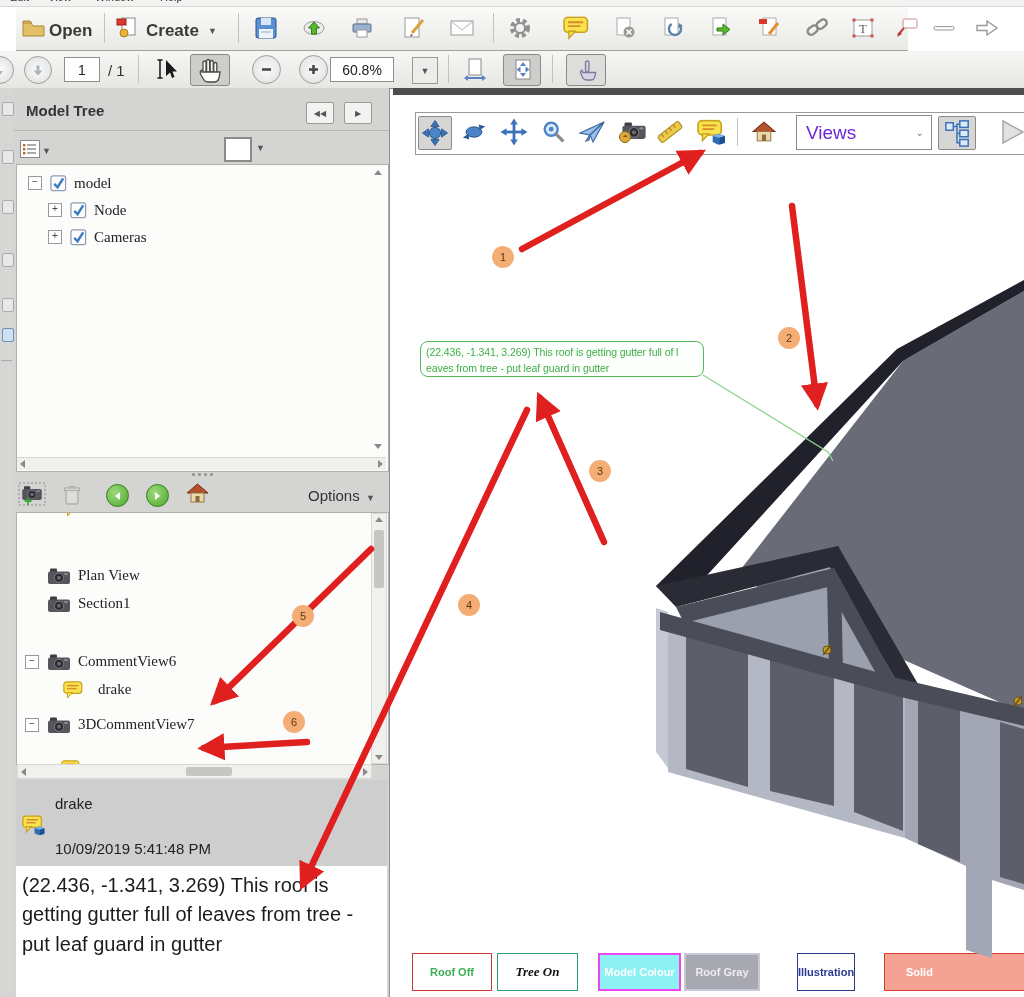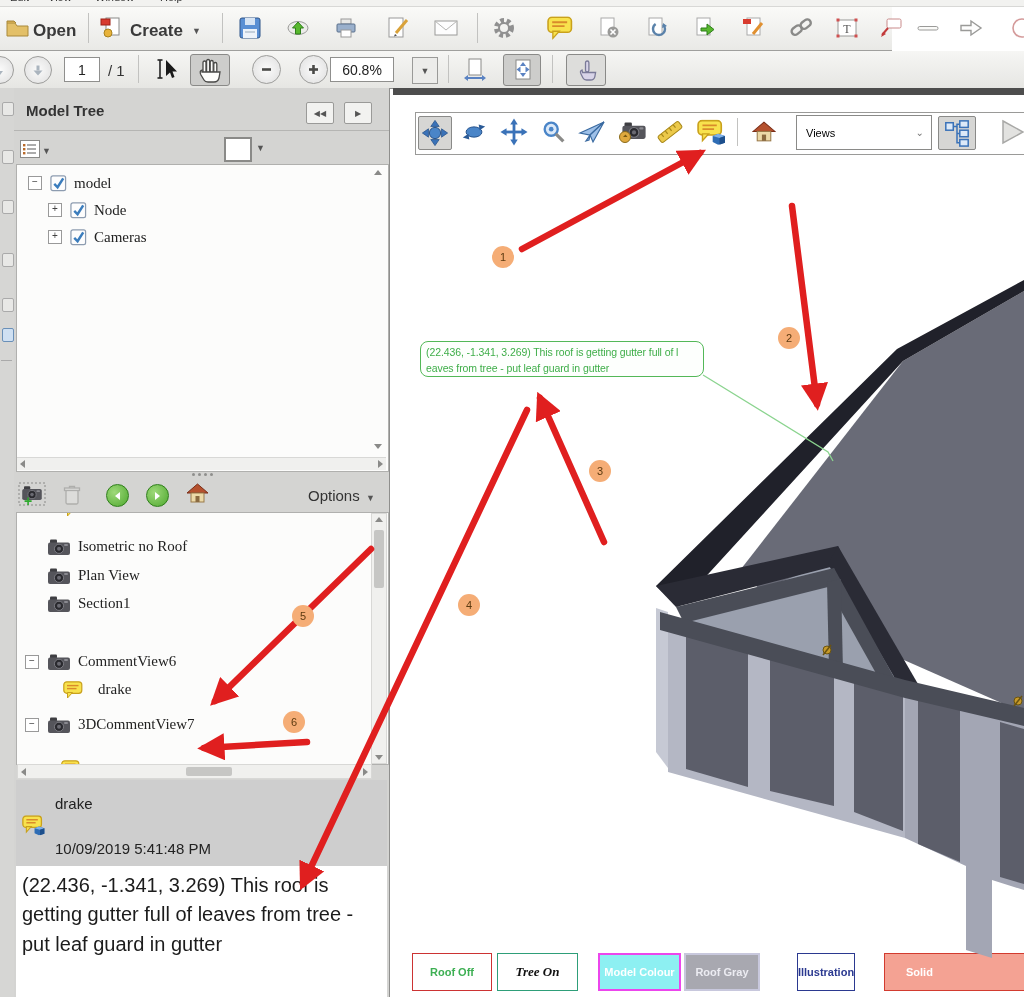--- a/index.html
+++ b/index.html
@@ -2,21 +2,21 @@
 <html><head>
 <meta charset="utf-8">
 <style>
   html,body{margin:0;padding:0;}
   body{width:1024px;height:997px;position:relative;overflow:hidden;background:#fff;
        font-family:"Liberation Sans","DejaVu Sans",sans-serif;-webkit-font-smoothing:antialiased;}
   .abs{position:absolute;}
   
   .menubar{position:absolute;left:0;top:0;width:1024px;height:6px;background:#f2f2f0;overflow:hidden;border-bottom:1px solid #d8d8d6;}
   .menubar .mi{position:absolute;top:-9px;font-size:11px;color:#333;}
-  .tb1{position:absolute;left:0;top:7px;width:892px;height:43px;background:linear-gradient(#fafaf8,#e9e9e6);border-bottom:1px solid #9f9f9d;}
+  .tb1{position:absolute;left:16px;top:7px;width:892px;height:43px;background:linear-gradient(#fafaf8,#e9e9e6);border-bottom:1px solid #9f9f9d;}
   .tb2{position:absolute;left:0;top:51px;width:1024px;height:37px;background:linear-gradient(#f6f6f4,#e6e6e3);border-bottom:1px solid #8f8f8d;}
   .sep1{position:absolute;top:6px;width:1px;height:30px;background:#c2c2c0;}
   .sep2{position:absolute;top:4px;width:1px;height:28px;background:#c2c2c0;}
   .tlabel{font-weight:bold;color:#3a3a3a;font-size:17px;}
   .ic{position:absolute;width:26px;height:26px;}
   .caret{font-size:9px;color:#555;}
   .circbtn{position:absolute;width:26px;height:26px;border-radius:50%;background:radial-gradient(#fbfbfb,#dedede);border:1px solid #9d9d9b;display:flex;align-items:center;justify-content:center;}
   .pressed{background:#cdcdcb;border:1px solid #8a8a88;border-radius:3px;}
   .inputbox{position:absolute;background:#fff;border:1px solid #8f8f8d;font-size:14px;color:#222;display:flex;align-items:center;}
   
@@ -367,26 +367,20 @@
 <span class="abs" style="left:308px;top:487px;font-size:15px;color:#333">Options</span>
 <span class="abs caret" style="left:366px;top:493px">▼</span>
 
 <div class="white abs" style="left:16px;top:512px;width:371px;height:251px;overflow:hidden">
   <div class="vrow" style="top:-20px">
       <svg style="margin-left:46px" width="20" height="18" viewBox="0 0 20 18">
         <use href="#bub"></use>
       </svg>
       <span class="rowlabel" style="margin-left:15px">drake</span>
     </div>
-  <div class="vrow" style="top:19px">
-      <svg style="margin-left:30px" width="24" height="18" viewBox="0 0 24 18">
-        <use href="#cam"></use>
-      </svg>
-      <span class="rowlabel">Isometric no Roof</span>
-    </div>
   <div class="vrow" style="top:48px">
       <svg style="margin-left:30px" width="24" height="18" viewBox="0 0 24 18">
         <use href="#cam"></use>
       </svg>
       <span class="rowlabel">Plan View</span>
     </div>
   <div class="vrow" style="top:76px">
       <svg style="margin-left:30px" width="24" height="18" viewBox="0 0 24 18">
         <use href="#cam"></use>
       </svg>
@@ -528,21 +522,21 @@
 </div>
 <div class="abs" style="left:737px;top:118px;width:1px;height:28px;background:#c2c2c0"></div>
 <div class="tool3d" style="left:748px">
   <svg width="24" height="23" viewBox="0 0 23 22">
       <polygon points="11.5,1 1,10 22,10" fill="#b5512e" stroke="#7a2e18"></polygon>
       <rect x="5" y="10" width="13" height="9" fill="#ecd9a8" stroke="#9a7a4a"></rect>
       <rect x="9.5" y="13" width="4" height="6" fill="#8a6a40"></rect>
     </svg>
 </div>
 <div class="abs" style="left:796px;top:115px;width:134px;height:33px;background:#fff;border:1px solid #8a8a88;display:flex;align-items:center">
-  <span style="margin-left:9px;font-size:11px;color:#000000">Views</span>
+  <span style="margin-left:9px;font-size:19px;color:#6d28d9">Views</span>
   <span style="position:absolute;right:7px;font-size:10px;color:#777">⌄</span>
 </div>
 <div class="tool3d active3d" style="left:938px;width:36px">
   <svg width="28" height="28" viewBox="0 0 30 30">
       <g fill="#dce9f8" stroke="#3a72b8" stroke-width="1.6">
         <rect x="3" y="4" width="8" height="8"></rect>
         <rect x="18" y="2" width="9" height="7"></rect>
         <rect x="18" y="12" width="9" height="7"></rect>
         <rect x="18" y="22" width="9" height="7"></rect>
       </g>

